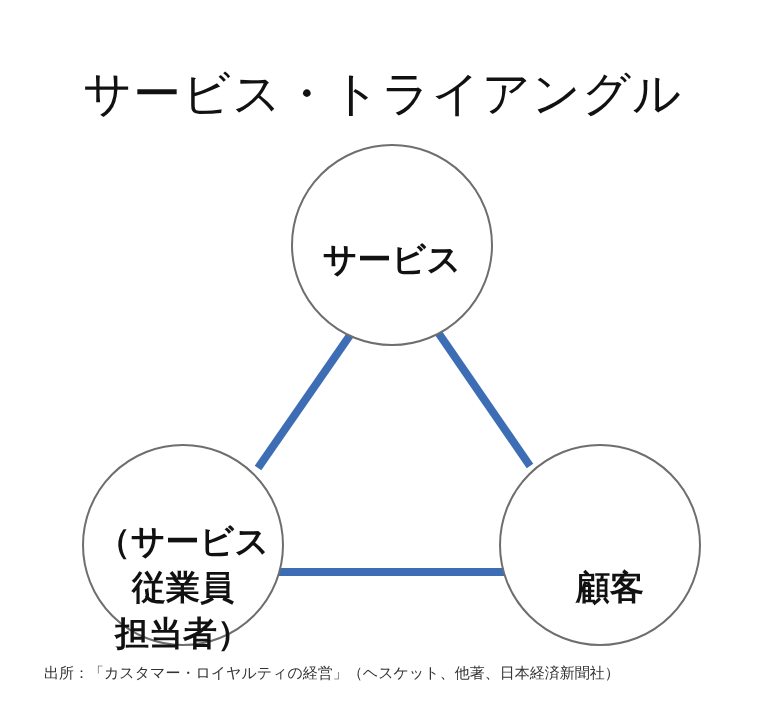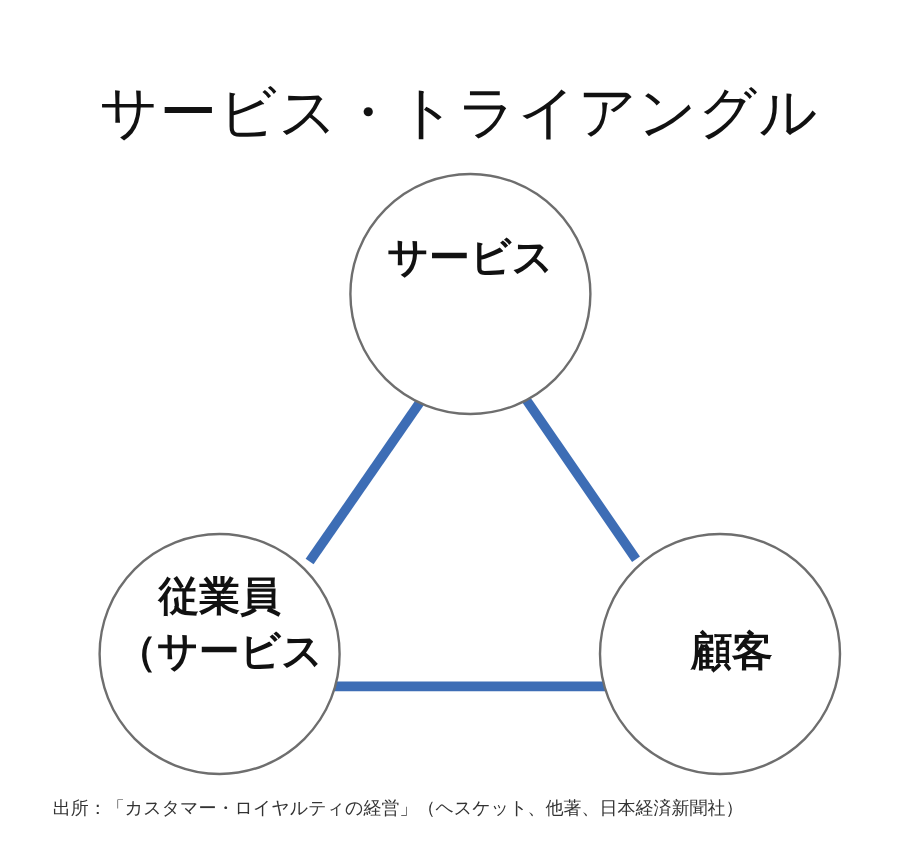--- a/index.html
+++ b/index.html
@@ -2,21 +2,21 @@
 <html><head>
 <meta charset="utf-8">
 <style>
   html, body { margin:0; padding:0; background:#ffffff; }
   body { width:765px; height:721px; position:relative; overflow:hidden;
          font-family:"DejaVu Sans", sans-serif; color:#111; }
   .title { position:absolute; left:0; width:765px; top:62px; text-align:center;
            font-size:48px; letter-spacing:1px; color:#111; }
   svg.diagram { position:absolute; left:0; top:0; }
   .node-label { position:absolute; text-align:center; font-weight:bold;
-                font-size:34px; line-height:46px; color:#111; }
+                font-size:34px; line-height:46px; color:#111;margin-top:44px; }
   .source { position:absolute; left:44px; top:664px; font-size:15px;
             color:#333; font-weight:normal; white-space:nowrap; }
 </style>
 </head>
 <body>
 
 <div class="title">サービス・トライアングル</div>
 
 <svg class="diagram" width="765" height="721">
   <line x1="355" y1="328" x2="258" y2="468" stroke="#3d6db5" stroke-width="8"></line>
@@ -25,21 +25,22 @@
   <circle cx="392" cy="245" r="100" fill="#fff" stroke="#6e6e6e" stroke-width="2"></circle>
   <circle cx="183" cy="545" r="100" fill="#fff" stroke="#6e6e6e" stroke-width="2"></circle>
   <circle cx="600" cy="545" r="100" fill="#fff" stroke="#6e6e6e" stroke-width="2"></circle>
 </svg>
 
 <div class="node-label" style="left:292px; width:200px; top:192px;">
   <div>サービス</div>
 </div>
 
 <div class="node-label" style="left:83px; width:200px; top:474px;">
+  <div>（サービス</div>
   <div>従業員</div>
-  <div>（サービス</div>
+  <div>担当者）</div>
 </div>
 
 <div class="node-label" style="left:500px; width:220px; top:520px;">
   <div>顧客</div>
 </div>
 
 <div class="source">出所：「カスタマー・ロイヤルティの経営」（ヘスケット、他著、日本経済新聞社）</div>
 
 </body></html>

